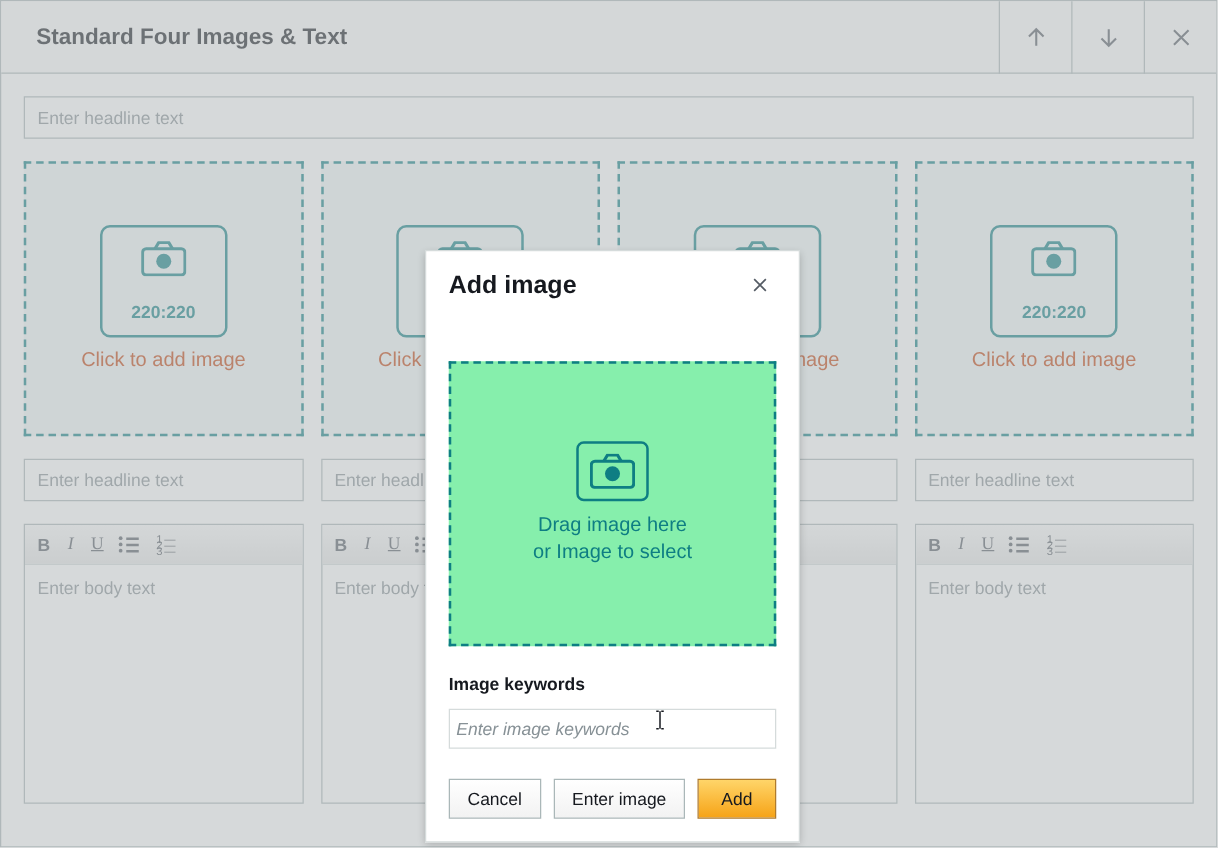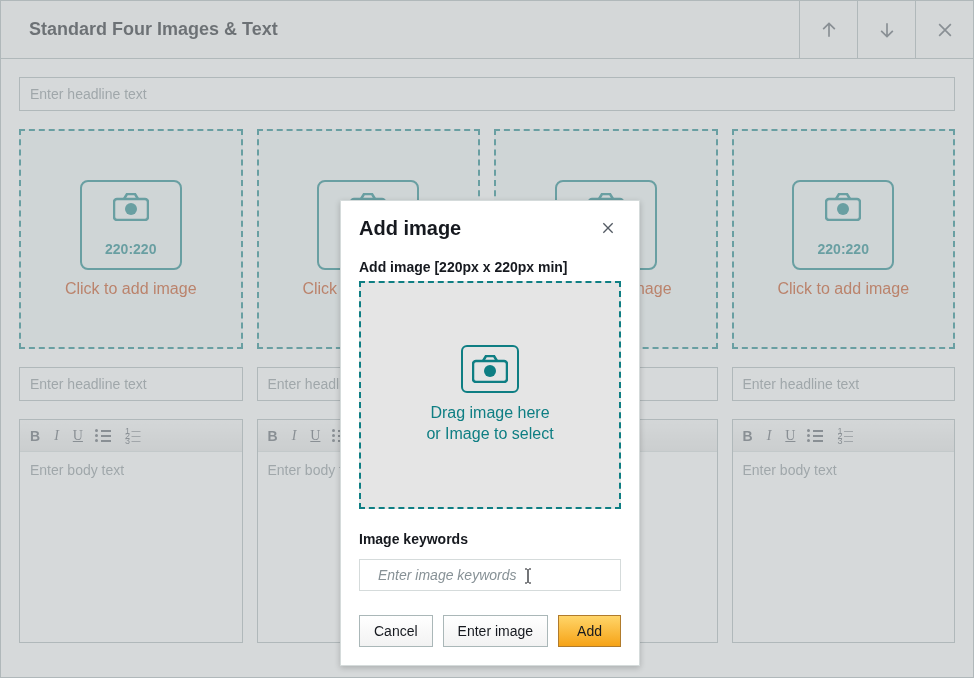--- a/index.html
+++ b/index.html
@@ -198,48 +198,49 @@
   .modal-body { padding: 10px 18px 0 18px; }
   .field-label {
     font-size: 14px;
     font-weight: 700;
     color: #16191f;
     margin-bottom: 6px;
     display: block;
   }
   .dropzone {
     border: 2px dashed #0e7e83;
-    background: #e5e5e5;
+    background: #86efac;
     height: 228px;
     display: flex;
     flex-direction: column;
     align-items: center;
     justify-content: center;
     gap: 10px;
     cursor: pointer;
+    margin-top: 30px;
   }
   .drop-cam {
     width: 58px; height: 48px;
     border: 2px solid #0e7e83;
     border-radius: 6px;
     display: flex; align-items: center; justify-content: center;
   }
   .drop-text {
     text-align: center;
     color: #0e7e83;
     font-size: 16px;
     line-height: 1.3;
   }
 
   .kw-section { margin-top: 22px; }
   .kw-input {
     width: 100%;
     height: 32px;
     border: 1px solid #d5dbdb;
-    padding: 0 18px;
+    padding: 0 5px;
     font-size: 14px;
     margin-top: 6px;
   }
   .kw-input::placeholder { color: #879196; font-style: italic; }
 
   .modal-footer {
     display: flex;
     gap: 10px;
     padding: 24px 18px 18px 18px;
   }
@@ -457,21 +458,20 @@
 <div class="modal">
   <div class="modal-head">
     <div class="modal-title">Add image</div>
     <div class="modal-close">
       <svg viewBox="0 0 24 24">
           <path d="M5 5 L19 19 M19 5 L5 19"></path>
         </svg>
     </div>
   </div>
   <div class="modal-body">
-    <span class="field-label">Add image [220px x 220px min]</span>
     <div class="dropzone">
       <div class="drop-cam">
         <svg class="camera-svg" viewBox="0 0 36 28">
             <rect x="1" y="6" width="34" height="21" rx="3" fill="none" stroke="#0e7e83" stroke-width="2.5"></rect>
             <path d="M11 6 L14 1 H22 L25 6" fill="none" stroke="#0e7e83" stroke-width="2.5"></path>
             <circle cx="18" cy="16" r="6" fill="#0e7e83"></circle>
           </svg>
       </div>
       <div class="drop-text">
         <div>Drag image here</div>

